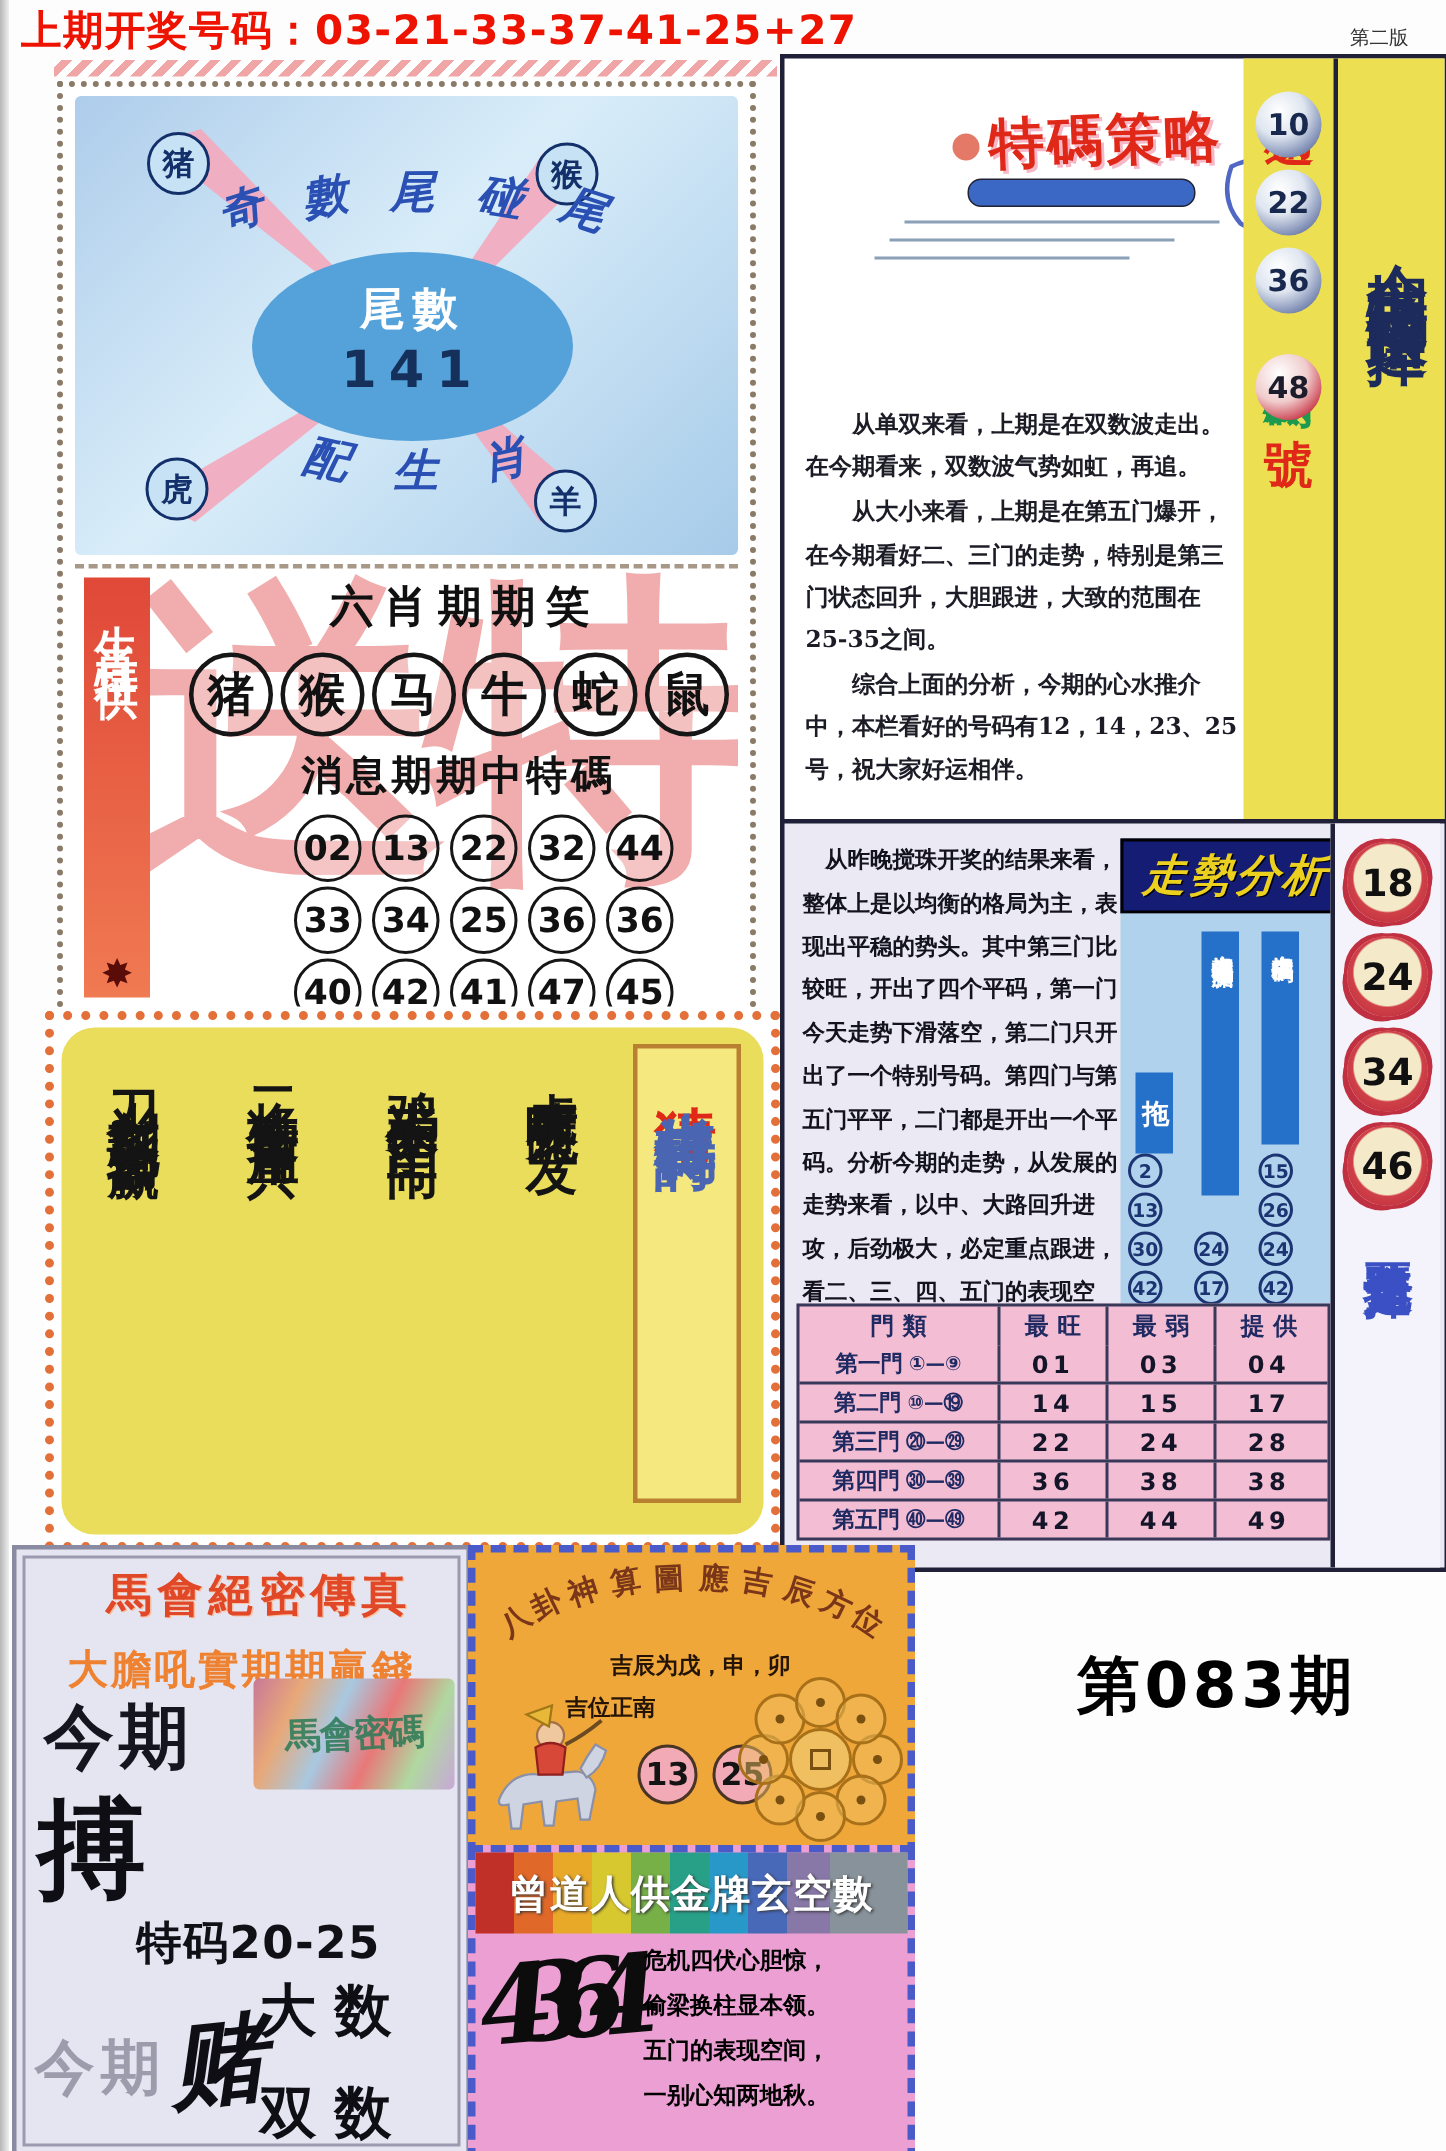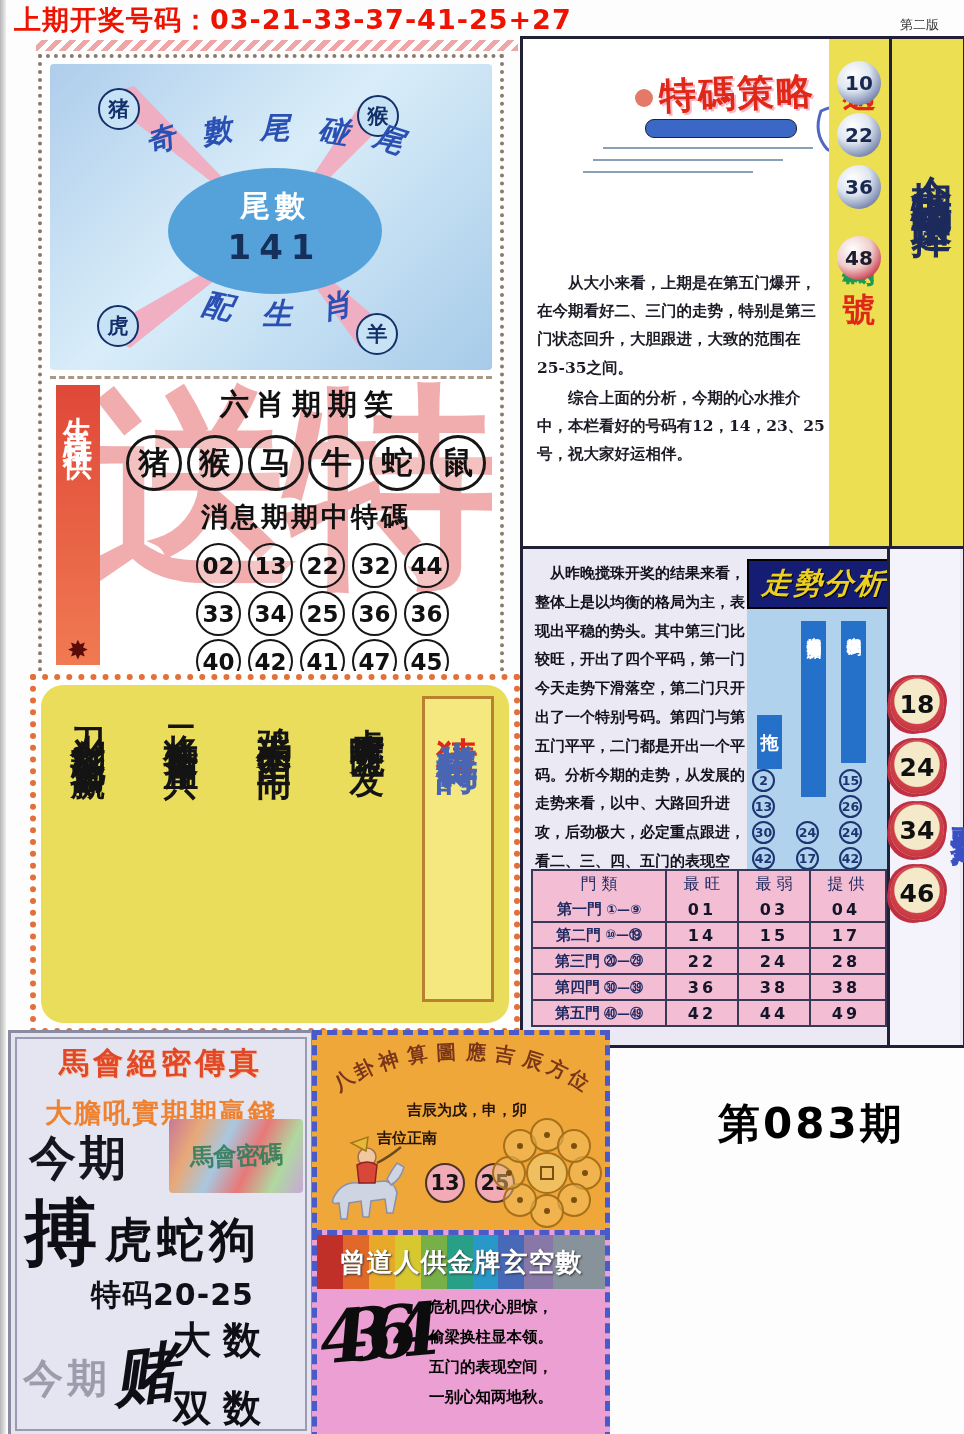--- a/index.html
+++ b/index.html
@@ -72,21 +72,21 @@
   .pline{writing-mode:vertical-rl;text-orientation:upright;font-size:35px;font-weight:800;color:#141414;
          letter-spacing:6px;font-family:"DejaVu Serif",serif;}
   #poem-title{right:20px;top:16px;width:66px;height:300px;background:#f4e87e;border:3px solid #b88030;
               display:flex;justify-content:center;}
   #poem-title .vt{font-size:41px;font-weight:800;letter-spacing:3px;margin-top:6px;}
   #poem-title .t1{color:#e02818;} #poem-title .t2{color:#4a66b2;}
 
   
   #fax{left:8px;top:1030px;width:300px;height:402px;background:#e5e5f1;border:3px solid #8a8aa0;
        box-shadow:inset 0 0 0 4px #e5e5f1, inset 0 0 0 6px #9a9ab0;}
-  #fax .t1{left:0;top:10px;width:100%;text-align:center;font-size:30px;font-weight:800;color:#e04828;
+  #fax .t1{left:12px;top:10px;width:100%;text-align:center;font-size:30px;font-weight:800;color:#e04828;
            letter-spacing:4px;text-shadow:1px 1px 0 #f8c0a0;}
   #fax .t2{left:0;top:50px;width:100%;text-align:center;font-size:27px;font-weight:800;color:#ef8230;letter-spacing:2px;margin-top:12px;}
   #fax .now{left:18px;top:94px;font-size:47px;font-weight:800;color:#15151f;letter-spacing:3px;}
   #fax-stamp{left:158px;top:86px;width:134px;height:74px;border-radius:4px;overflow:hidden;
      background:linear-gradient(115deg,#c87898,#e8a878 20%,#a8c8e0 40%,#e87878 60%,#b0d8a0 80%,#c8a8d8);
      display:flex;align-items:center;justify-content:center;}
   #fax-stamp span{font-size:24px;font-weight:800;color:#2a7a56;opacity:.85;transform:rotate(-2deg);letter-spacing:-1px;}
   #fax .bo{left:14px;top:152px;font-size:72px;font-weight:800;color:#0e0e14;}
   #fax .zd{left:94px;top:176px;font-size:47px;font-weight:800;color:#0e0e14;letter-spacing:5px;}
   #fax .sp{left:80px;top:242px;font-size:30px;font-weight:800;color:#101016;letter-spacing:1px;}
@@ -160,37 +160,37 @@
   .bluebar{position:absolute;width:25px;background:#2570c8;display:flex;justify-content:center;}
   .bluebar .vt{color:#fff;font-weight:800;margin-top:4px;}
   #bar-tuo{left:10px;top:106px;height:54px;} #bar-tuo .vt{font-size:18px;}
   #bar-lian{left:54px;top:12px;height:176px;} #bar-lian .vt{font-size:14.5px;letter-spacing:1px;}
   #bar-ping{left:94px;top:12px;height:142px;} #bar-ping .vt{font-size:14.5px;letter-spacing:1px;}
   .ccol{position:absolute;display:flex;flex-direction:column;gap:3px;}
   .ccol .cc{width:23px;height:23px;border:2px solid #1c3472;border-radius:50%;color:#1c3472;font-size:12.5px;
             font-weight:800;display:flex;align-items:center;justify-content:center;box-sizing:border-box;}
   #col-tuo{left:5px;top:160px;} #col-lian{left:49px;top:212px;} #col-ping{left:92px;top:160px;}
   #bstrip{left:364px;top:0;width:73px;height:100%;background:#f4f2fa;border-left:3px solid #202038;
-          display:flex;flex-direction:row;align-items:center;padding-top:12px;box-sizing:border-box;}
+          display:flex;flex-direction:column;align-items:center;padding-top:12px;box-sizing:border-box;}
   .flower{width:54px;height:54px;border-radius:50%;margin-bottom:9px;display:flex;align-items:center;justify-content:center;
           font-size:25px;font-weight:800;color:#101010;
           background:radial-gradient(circle at 50% 45%,#f4e9c8 55%,#d04048 58%,#b82838);
           box-shadow:-4px 4px 0 -1px #c03040,4px -3px 0 -1px #c03040,4px 4px 0 -2px #c03040,-4px -4px 0 -2px #c03040;}
   #bstrip .vt{font-size:33px;font-weight:800;color:#3a50c4;letter-spacing:1px;margin-top:2px;}
 
   
   #htable{left:8px;top:320px;width:352px;border:2px solid #383858;background:#f3bed4;}
   #ht-title{height:28px;background:#e493b4;color:#fff;font-size:20px;font-weight:800;letter-spacing:2px;
             display:flex;align-items:center;justify-content:center;border-bottom:2px solid #383858;
             text-shadow:1px 1px 1px #a06080;}
   .hrow{display:grid;grid-template-columns:134px 72px 72px 70px;border-top:2px solid #383858;}
   .hrow:first-of-type{border-top:0;}
   .hrow .cell{display:flex;align-items:center;justify-content:center;border-right:2px solid #383858;height:24px;}
   .hrow .cell:last-child{border-right:0;}
-  #ht-head .cell{font-size:16px;font-weight:400;color:#202a62;height:26px;}
+  #ht-head .cell{font-size:16px;font-weight:700;color:#202a62;height:26px;}
   .hrow .gate{gap:4px;font-size:15px;font-weight:800;color:#202a62;}
   .hrow .range{font-size:13px;font-weight:700;}
   .hrow .val{font-size:16px;font-weight:800;color:#15152a;letter-spacing:3px;}
 
   #issue{left:718px;top:1096px;font-size:42px;font-weight:800;color:#000;letter-spacing:3px;}
 </style>
 </head>
 <body>
 
 <div id="page">
@@ -298,20 +298,21 @@
       <div class="ln l1"></div>
       <div class="ln l2"></div>
       <div class="ln l3"></div>
       <svg style="position:absolute;right:6px;top:44px" width="70" height="110">
         <path d="M14 14 Q34 4 50 16 Q62 28 52 44 L58 70 L44 64 L36 92 L28 88 L34 60 L20 52 Q6 36 14 14Z" fill="none" stroke="#5068c4" stroke-width="3"></path>
         <path d="M24 26 Q34 20 42 28" fill="none" stroke="#5068c4" stroke-width="2"></path>
       </svg>
     </div>
     <div class="abs" id="strat-paras">
 
+    <p>从单双来看，上期是在双数波走出。在今期看来，双数波气势如虹，再追。</p>
         <p>从大小来看，上期是在第五门爆开，在今期看好二、三门的走势，特别是第三门状态回升，大胆跟进，大致的范围在25-35之间。</p>
         <p>综合上面的分析，今期的心水推介中，本栏看好的号码有12，14，23、25号，祝大家好运相伴。</p>
       </div>
     <div class="abs ystrip" id="strip1">
       <div class="vt sel">精選</div>
       <div style="display:flex;flex-direction:column;align-items:flex-start;">
 
       <div class="sphere">10</div>
           <div class="sphere">22</div>
           <div class="sphere">36</div>
@@ -436,21 +437,20 @@
   <div class="abs" id="issue">第083期</div>
 
   <div class="abs" id="fax">
     <div class="abs t1 serif">馬會絕密傳真</div>
     <div class="abs t2 serif">大膽吼實期期贏錢</div>
     <div class="abs now serif">今期</div>
     <div class="abs" id="fax-stamp">
       <span class="serif">馬會密碼</span>
     </div>
     <div class="abs bo serif">搏</div>
-    <div class="abs zd serif">虎蛇狗</div>
     <div class="abs sp">特码20-25</div>
     <div class="abs big serif">大数</div>
     <div class="abs betl serif">今期</div>
     <div class="abs betc serif">赌</div>
     <div class="abs even serif">双数</div>
   </div>
 
   <div class="abs" id="bagua">
     <div class="abs" id="bg-arc">
         <span>八</span>

